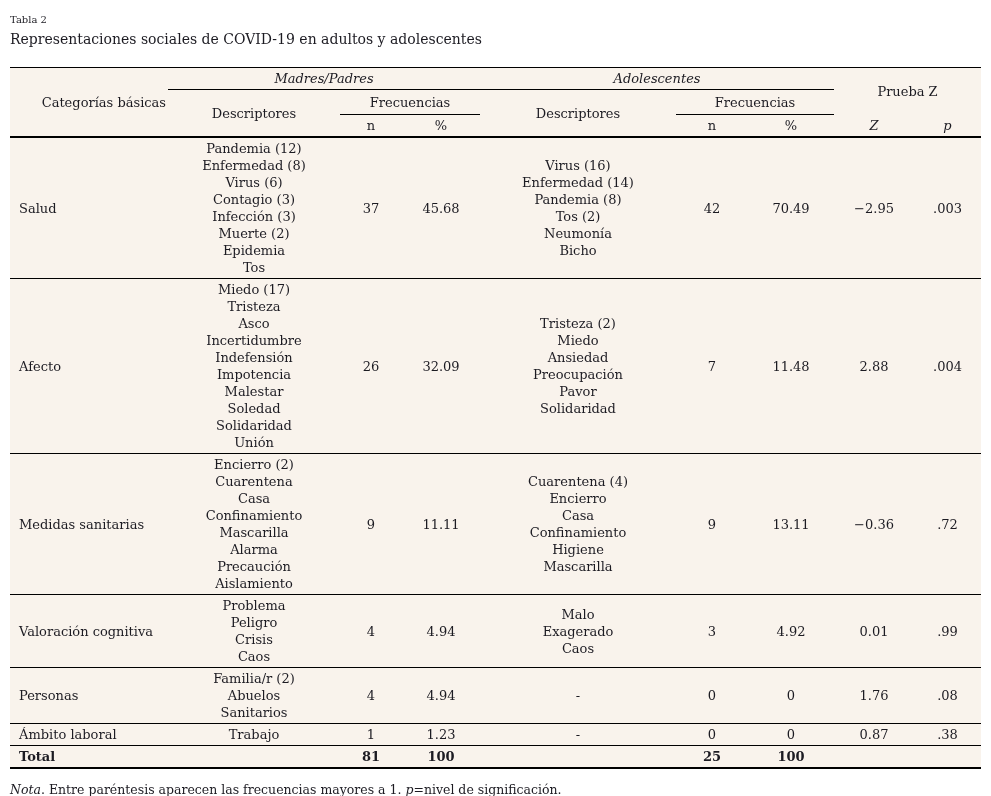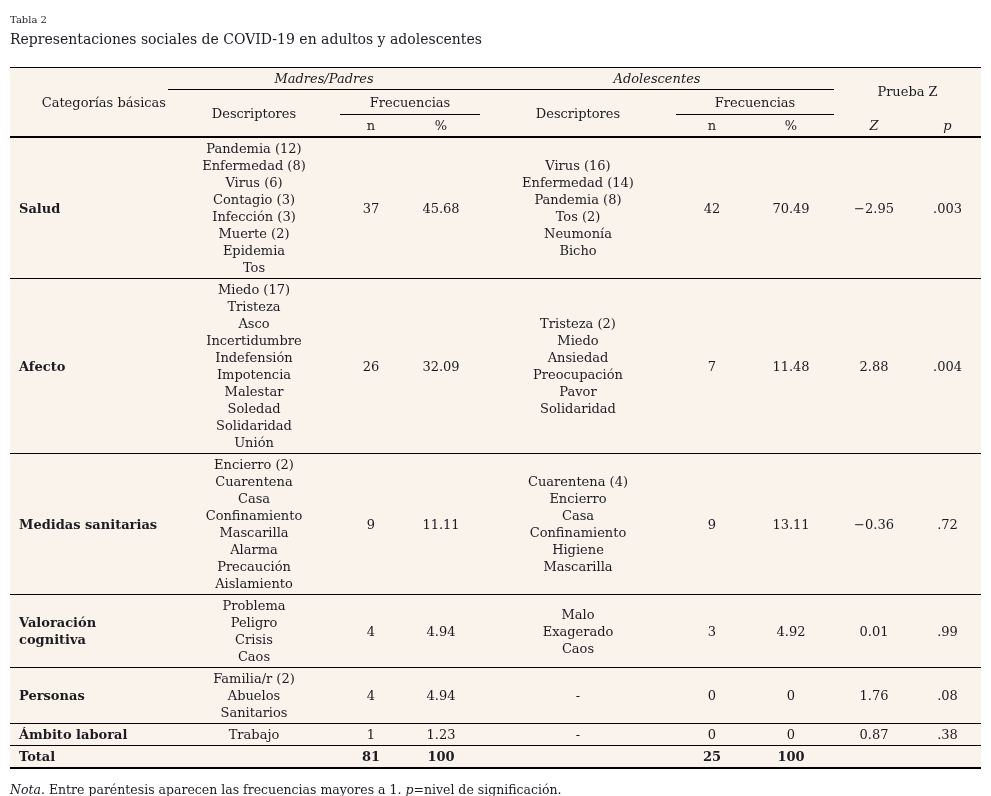--- a/index.html
+++ b/index.html
@@ -39,21 +39,21 @@
   thead tr.h1{height:21px;}
   thead tr.h2{height:25px;}
   thead tr.h3{height:20px;}
   th.cat{ text-align:right;padding-left:9px;}
   th.grp-underline{border-bottom:1px solid var(--rule);font-style:italic;}
   th.freq-underline{border-bottom:1px solid var(--rule);}
   th.hbottom{border-bottom:2px solid var(--rule);}
   .italic{font-style:italic;}
   
   tbody td{border-bottom:1px solid var(--rule);}
-  td.cat{text-align:left;padding-left:9px;font-weight:bold;}
+  td.cat{text-align:left;padding-left:9px;}
   td.desc{white-space:pre-line;}
   tr.total-row td{
     border-bottom:2px solid var(--rule);
     font-weight:bold;
     height:21px;
   }
   tr.total-row td.cat{font-weight:bold;}
   .nota{
     margin-top:13px;
     font-size:12.5px;

